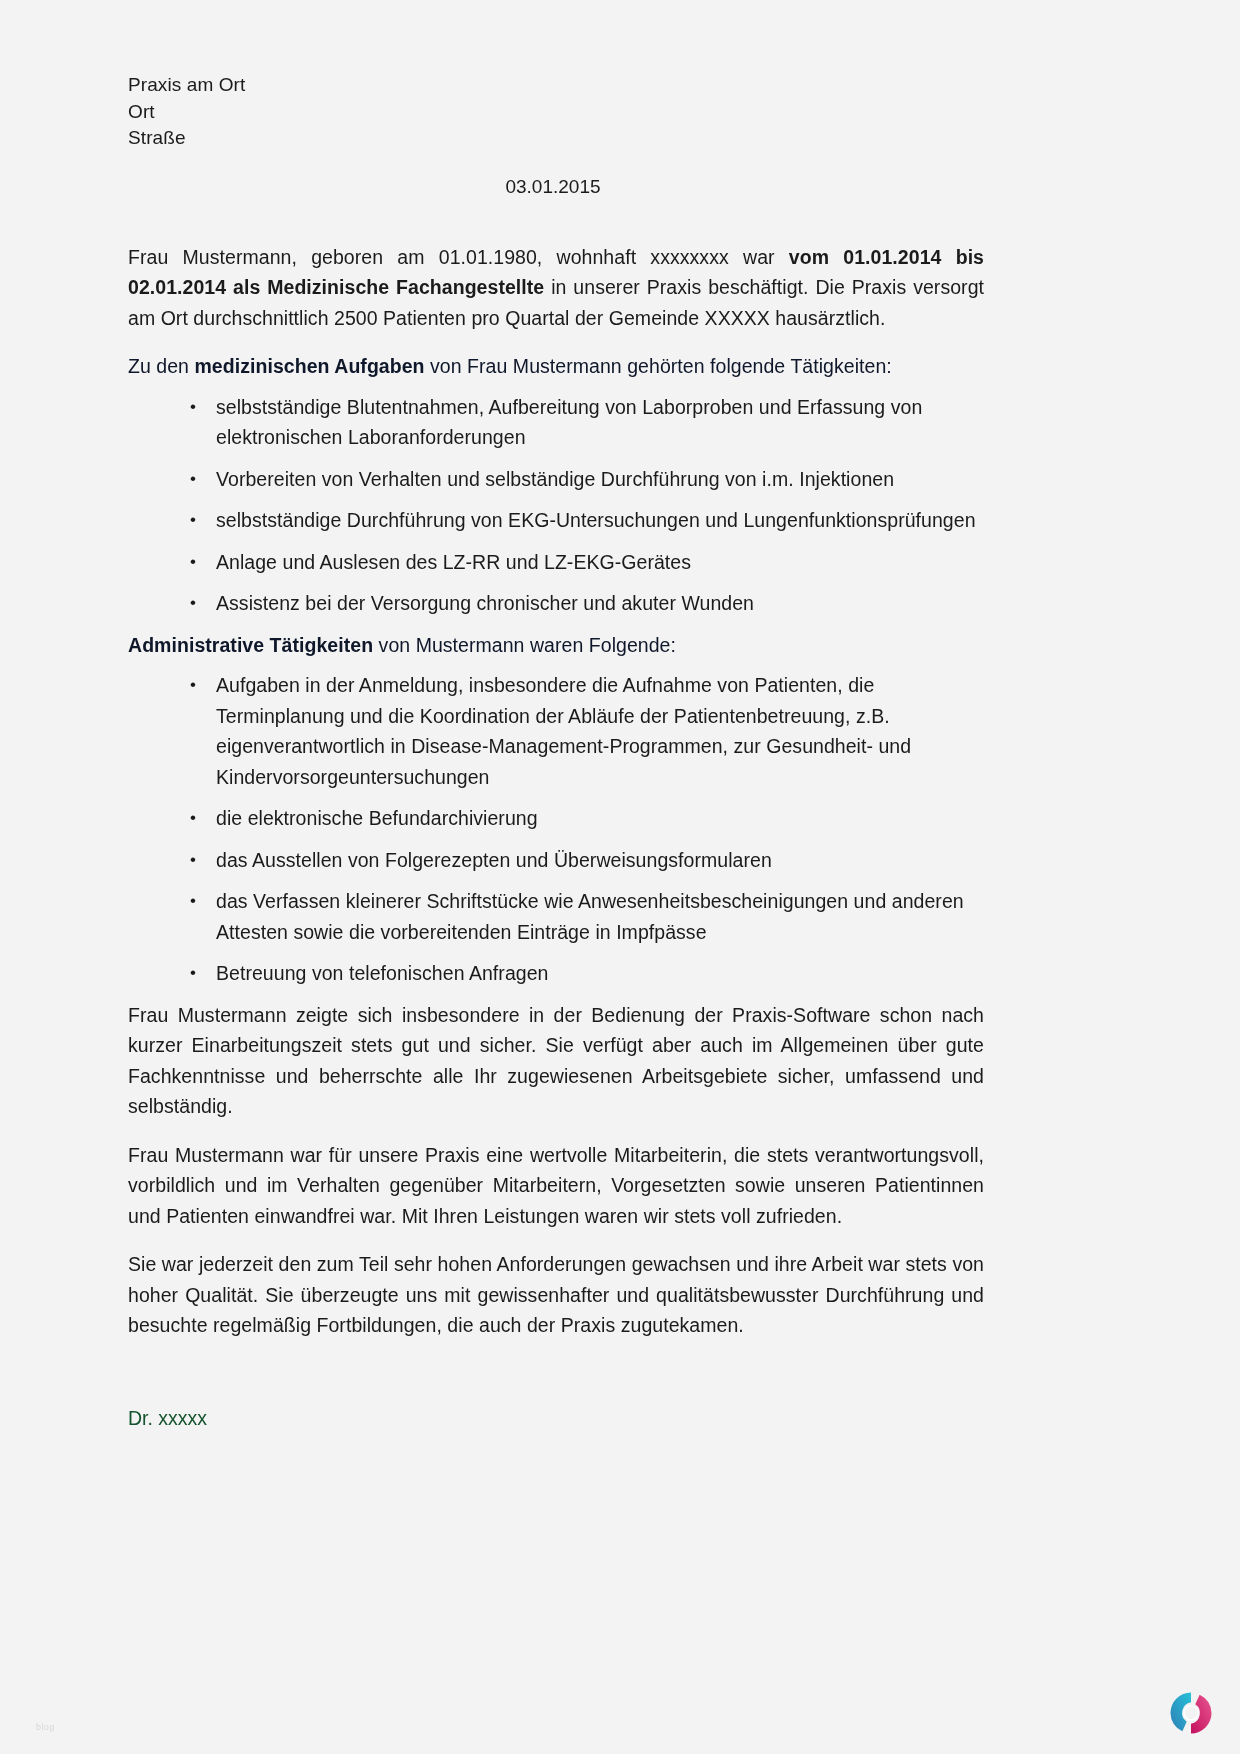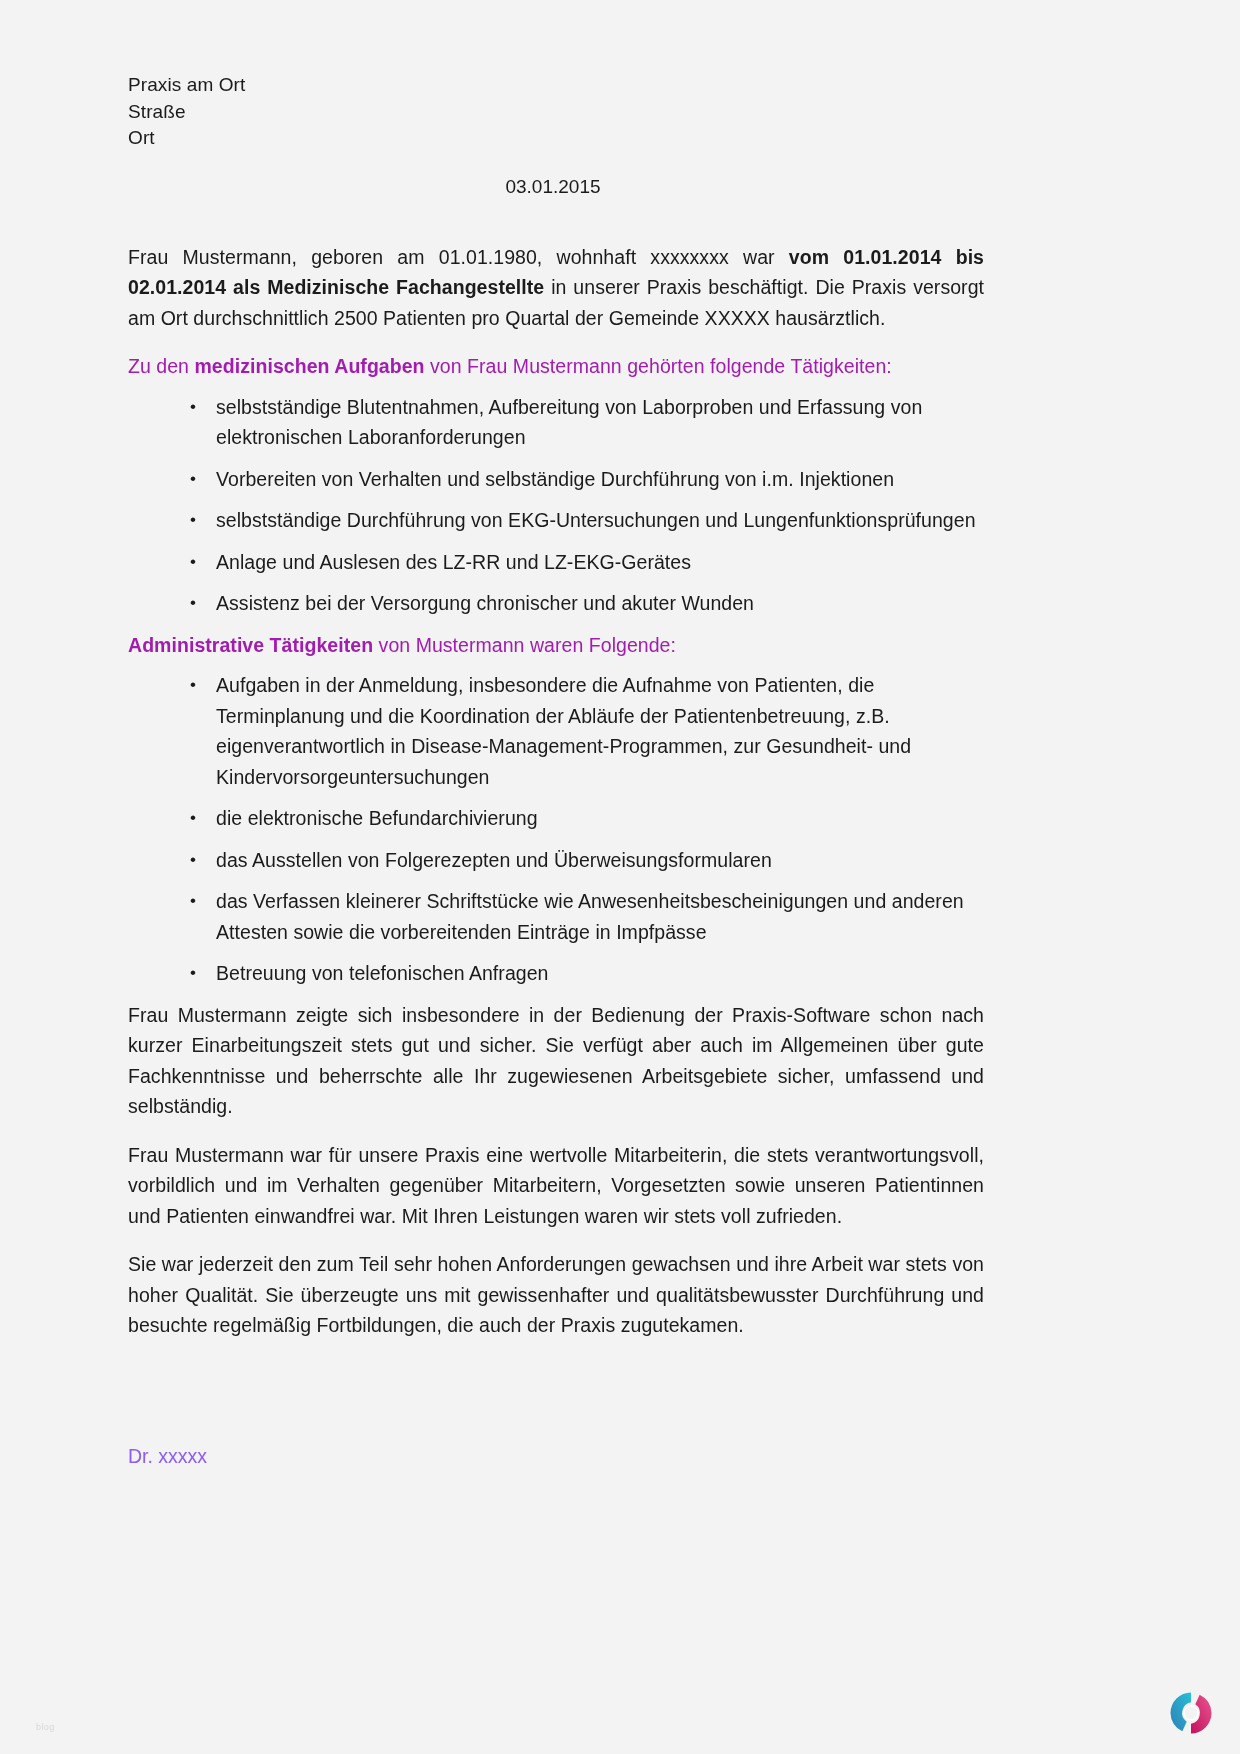--- a/index.html
+++ b/index.html
@@ -55,21 +55,21 @@
     text-align: justify;
     letter-spacing: 0.05px;
   }
 
   p.para.first {
     margin-top: 44px;
   }
 
   p.lead {
     font-size: 19.5px;
-    color: #a21caf;
+    color: #0f172a;
     line-height: 30.5px;
     margin: 0 0 10px 0;
     letter-spacing: 0.05px;
   }
 
   b, strong {
     font-weight: bold;
   }
 
   ul.bullets {
@@ -91,23 +91,23 @@
   ul.bullets li .dot {
     position: absolute;
     left: 62px;
     top: 0;
     font-size: 17px;
     line-height: 30.5px;
     color: #1b1b1b;
   }
 
   .sig {
-    margin-top: 104px;
+    margin-top: 66px;
     font-size: 19.5px;
-    color: #8b5cf6;
+    color: #14532d;
   }
 
   
   #corner-mark {
     position: absolute;
     left: 36px;
     bottom: 22px;
     font-size: 9px;
     color: #d8d8d8;
     letter-spacing: 0.4px;
@@ -124,22 +124,22 @@
 </style>
 </head>
 <body>
 
 <div id="page-sheet">
 
   <div id="content">
 
     <div>
       <div class="addr-line">Praxis am Ort</div>
+      <div class="addr-line">Ort</div>
       <div class="addr-line">Straße</div>
-      <div class="addr-line">Ort</div>
     </div>
 
     <div class="date-row">03.01.2015</div>
 
     <p class="para first"><span>Frau Mustermann, geboren am 01.01.1980, wohnhaft xxxxxxxx war </span><b>vom 01.01.2014 bis 02.01.2014 als Medizinische Fachangestellte</b><span> in unserer Praxis beschäftigt. Die Praxis versorgt am Ort durchschnittlich 2500 Patienten pro Quartal der Gemeinde XXXXX hausärztlich.</span></p>
 
     <p class="lead"><span>Zu den </span><b>medizinischen Aufgaben</b><span> von Frau Mustermann gehörten folgende Tätigkeiten:</span></p>
 
     <ul class="bullets">
       <li><span class="dot">•</span><span>selbstständige Blutentnahmen, Aufbereitung von Laborproben und Erfassung von elektronischen Laboranforderungen</span></li>

